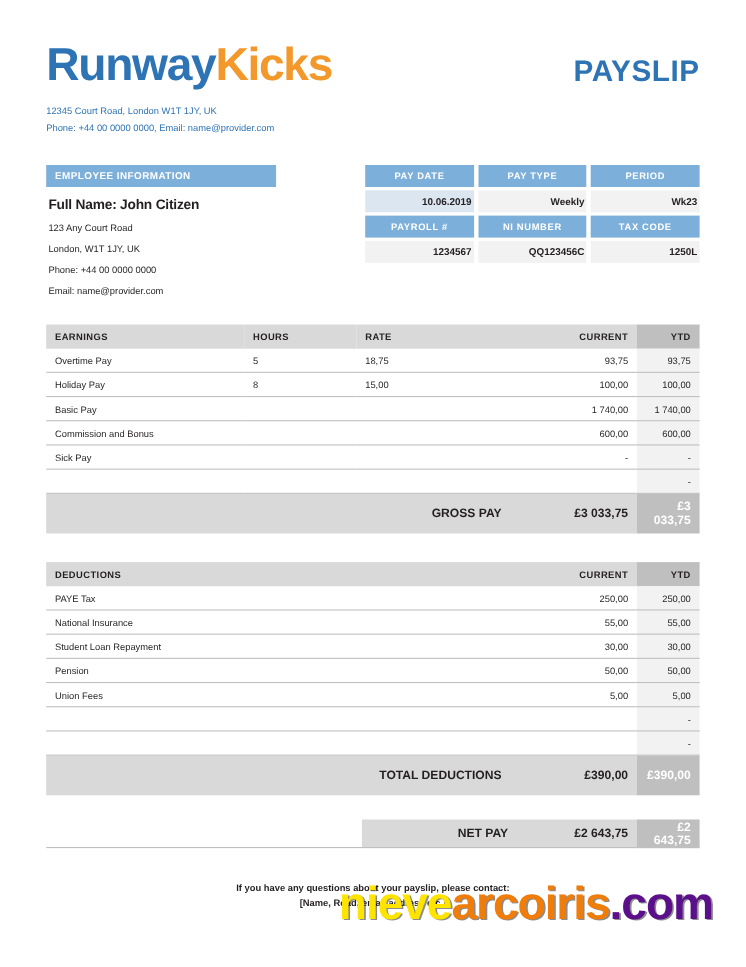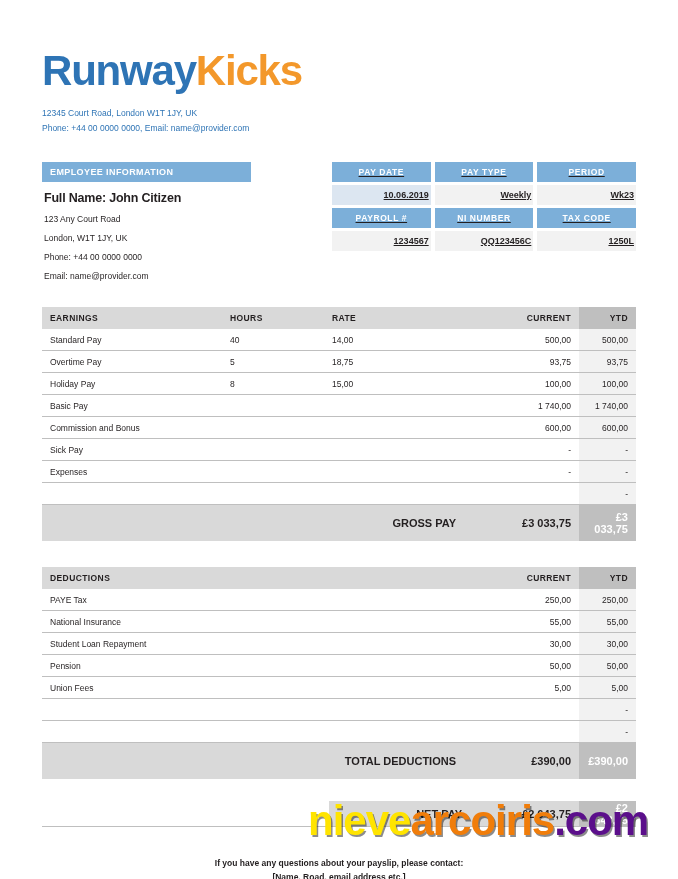--- a/index.html
+++ b/index.html
@@ -3,21 +3,21 @@
 <meta charset="utf-8">
 <style>
   * { box-sizing: border-box; margin: 0; padding: 0; }
   html, body {
     width: 678px; height: 879px;
     background: #ffffff;
     font-family: "Liberation Sans", sans-serif;
     color: #231f20;
     overflow: hidden;
   }
-  .page { position: relative; width: 678px; height: 879px; padding: 12px 42px; }
+  .page { position: relative; width: 678px; height: 879px; padding: 0 42px; }
 
   
   .header { display: flex; align-items: flex-start; justify-content: space-between; padding-top: 38px; }
   .logo { font-size: 42px; font-weight: bold; letter-spacing: -1.2px; line-height: 1; }
   .logo .runway { color: #2E74B5; }
   .logo .kicks  { color: #F3982B; }
   .payslip-title {
     color: #2E74B5; font-size: 27px; font-weight: bold;
     letter-spacing: 0.5px; padding-top: 12px;
   }
@@ -28,21 +28,21 @@
   .info-band { display: flex; margin-top: 26px; gap: 0; }
   .info-left { width: 290px; }
   .emp-head {
     background: #7CAFD9; color: #ffffff; font-size: 9px; font-weight: bold;
     letter-spacing: 0.4px; padding: 5px 8px; width: 209px;
   }
   .emp-name { font-size: 12.5px; font-weight: bold; padding: 9px 2px 0 2px; letter-spacing: -0.2px; }
   .emp-line { font-size: 8.5px; padding: 9px 2px 0 2px; }
 
   .info-right { flex: 1; }
-  .pay-grid { display: grid; grid-template-columns: 1fr 1fr 1fr; gap: 3px 4px; text-decoration: underline; }
+  .pay-grid { display: grid; grid-template-columns: 1fr 1fr 1fr; gap: 3px 4px; }
   .pg-head {
     background: #7CAFD9; color: #ffffff; font-size: 8.5px; font-weight: bold;
     letter-spacing: 0.6px; text-align: center; padding: 5px 2px;
   }
   .pg-cell { font-size: 9px; font-weight: bold; text-align: right; padding: 5px 2px; }
   .pg-cell.tint { background: #DCE6F1; }
   .pg-cell.plain { background: #F2F2F2; }
   .pay-method { margin-top: 22px; font-size: 9px; font-weight: bold; display: flex; }
   .pay-method .pm-label { width: 95px; }
 
@@ -98,20 +98,21 @@
   <div class="header">
     <div>
       <div class="logo">
         <span class="runway">Runway</span><span class="kicks">Kicks</span>
       </div>
       <div class="company-lines">
         <div>12345 Court Road, London W1T 1JY, UK</div>
         <div>Phone: +44 00 0000 0000, Email: name@provider.com</div>
       </div>
     </div>
+    <div class="payslip-title">PAYSLIP</div>
   </div>
 
   <div class="info-band">
 
     <div class="info-left">
       <div class="emp-head">EMPLOYEE INFORMATION</div>
       <div class="emp-name">Full Name: John Citizen</div>
       <div class="emp-line">123 Any Court Road</div>
       <div class="emp-line">London, W1T 1JY, UK</div>
       <div class="emp-line">Phone: +44 00 0000 0000</div>
@@ -148,27 +149,20 @@
       <tr>
         <th class="h-desc col-desc">EARNINGS</th>
         <th class="h-hours col-num">HOURS</th>
         <th class="h-rate col-num">RATE</th>
         <th class="h-cur col-amt">CURRENT</th>
         <th class="h-ytd col-amt">YTD</th>
       </tr>
     </thead>
     <tbody>
       <tr>
-        <td class="col-desc">Standard Pay</td>
-        <td class="col-num">40</td>
-        <td class="col-num">14,00</td>
-        <td class="col-amt">500,00</td>
-        <td class="col-amt ytd">500,00</td>
-      </tr>
-      <tr>
         <td class="col-desc">Overtime Pay</td>
         <td class="col-num">5</td>
         <td class="col-num">18,75</td>
         <td class="col-amt">93,75</td>
         <td class="col-amt ytd">93,75</td>
       </tr>
       <tr>
         <td class="col-desc">Holiday Pay</td>
         <td class="col-num">8</td>
         <td class="col-num">15,00</td>
@@ -184,27 +178,20 @@
       </tr>
       <tr>
         <td class="col-desc">Commission and Bonus</td>
         <td class="col-num"></td>
         <td class="col-num"></td>
         <td class="col-amt">600,00</td>
         <td class="col-amt ytd">600,00</td>
       </tr>
       <tr>
         <td class="col-desc">Sick Pay</td>
-        <td class="col-num"></td>
-        <td class="col-num"></td>
-        <td class="col-amt">-</td>
-        <td class="col-amt ytd">-</td>
-      </tr>
-      <tr>
-        <td class="col-desc">Expenses</td>
         <td class="col-num"></td>
         <td class="col-num"></td>
         <td class="col-amt">-</td>
         <td class="col-amt ytd">-</td>
       </tr>
       <tr>
         <td class="col-desc"></td>
         <td class="col-num"></td>
         <td class="col-num"></td>
         <td class="col-amt"></td>

